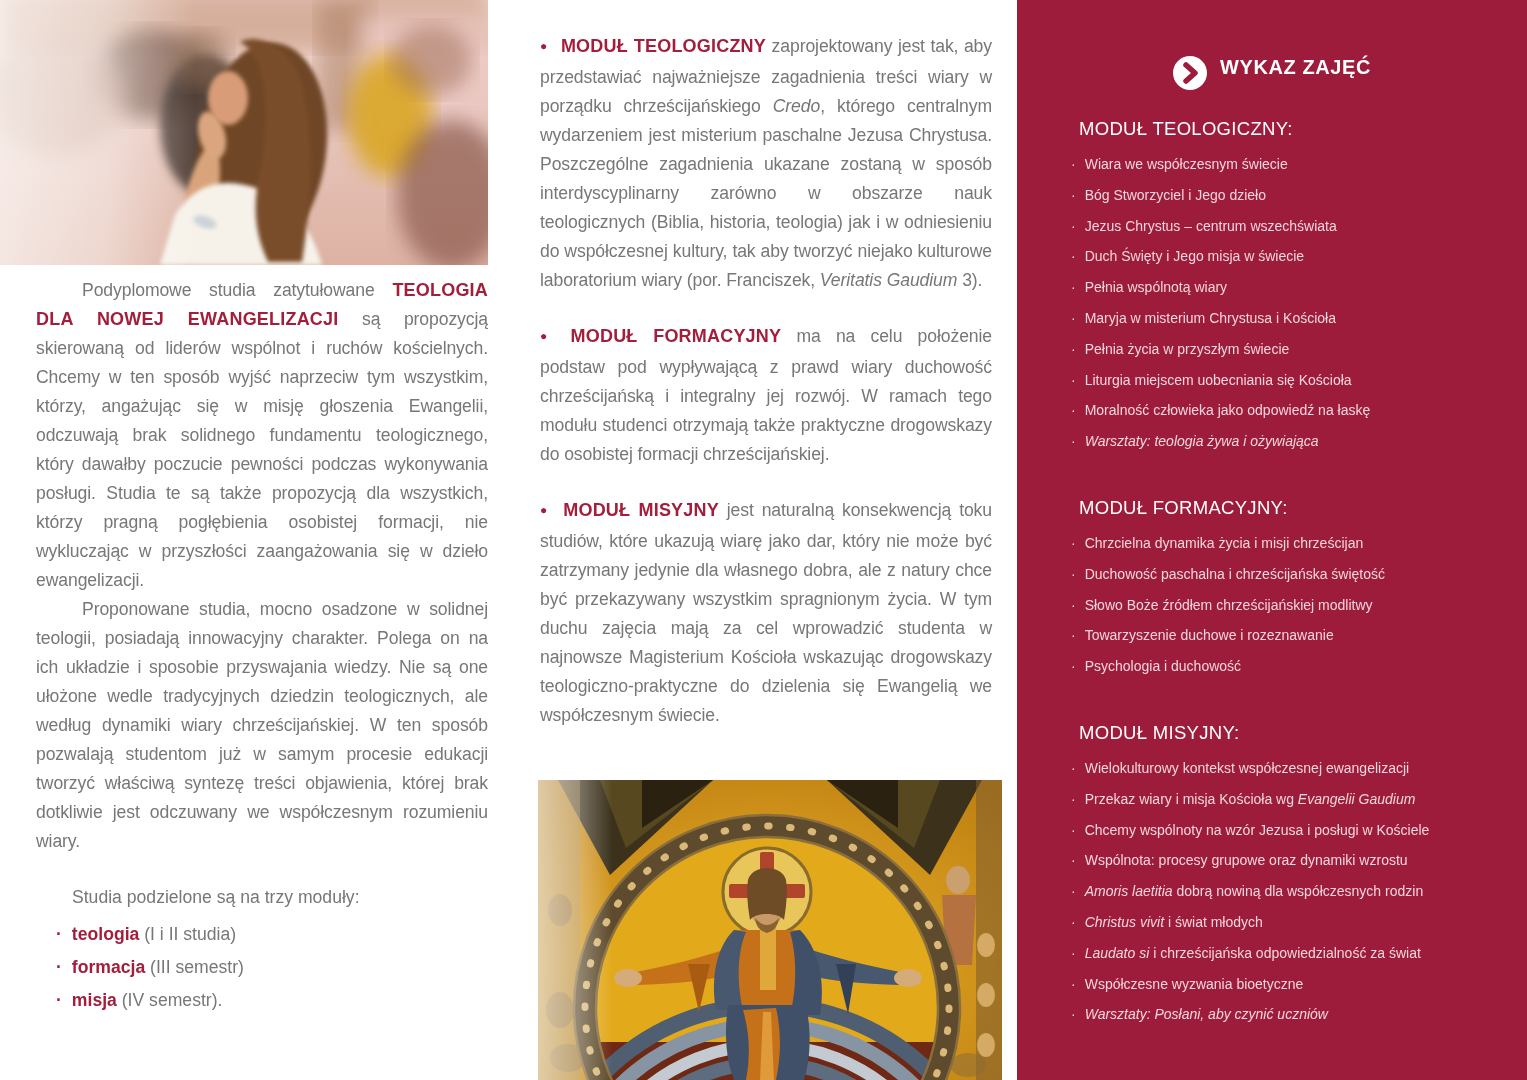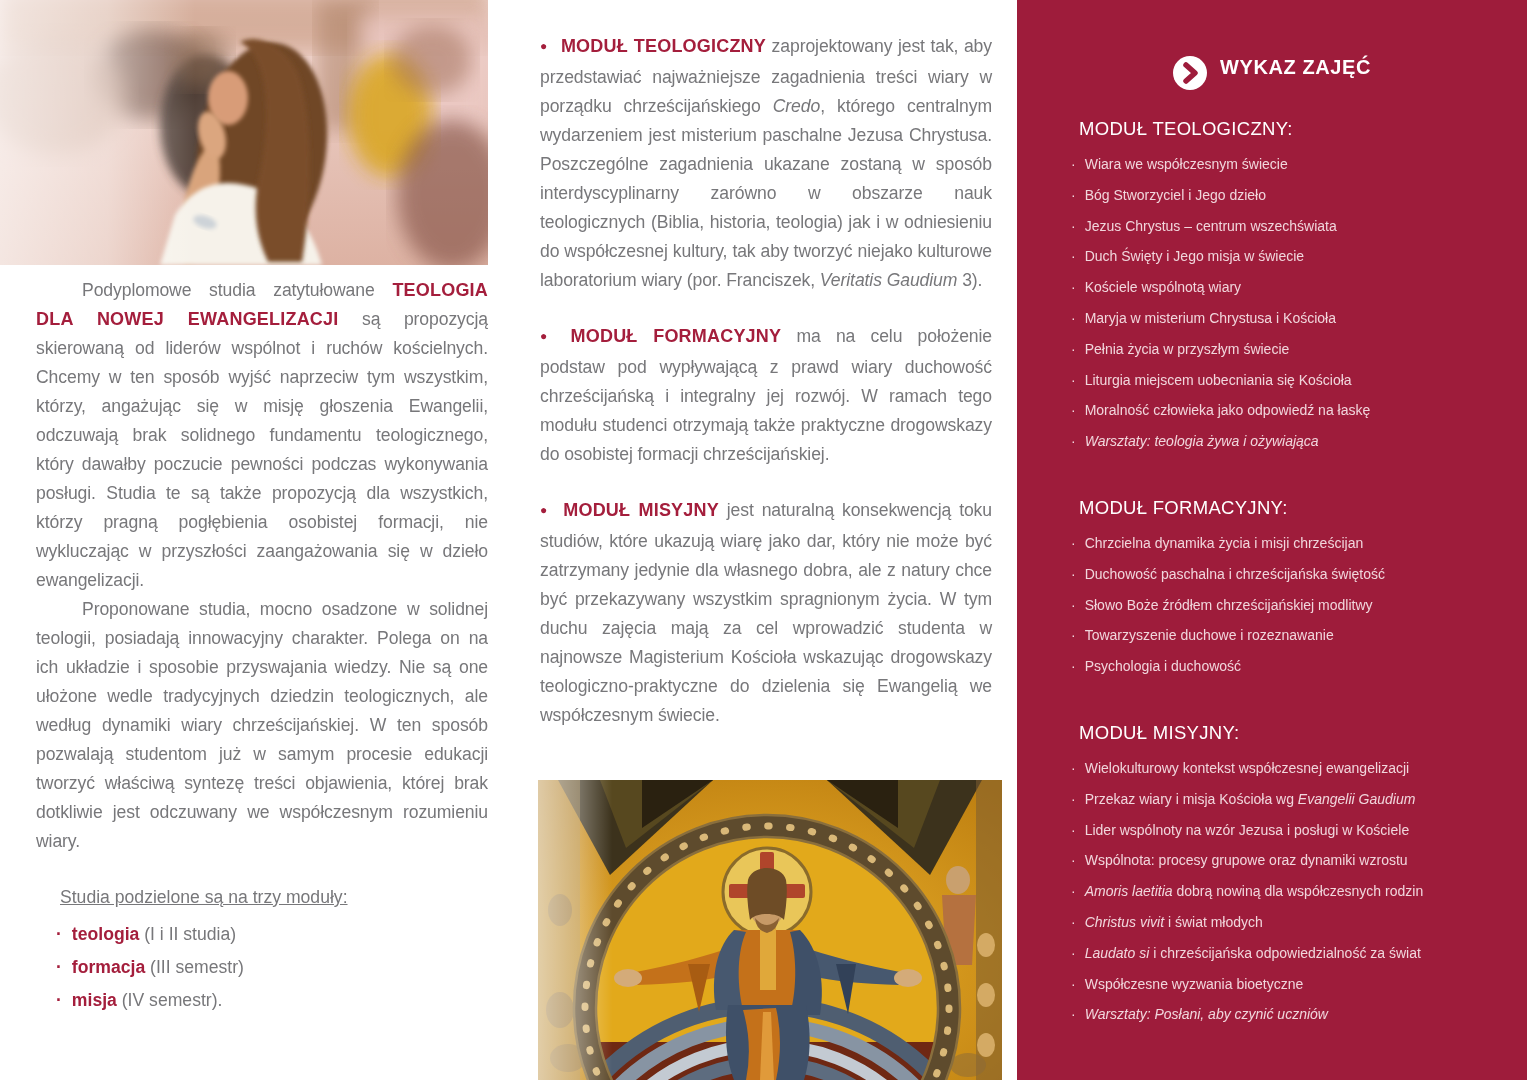--- a/index.html
+++ b/index.html
@@ -15,21 +15,21 @@
   }
   
   .photo{position:absolute;left:0;top:0;width:488px;height:265px;overflow:hidden;}
   .photo svg{display:block;width:100%;height:100%;}
   .photo::after{content:"";position:absolute;inset:0;
     background:linear-gradient(90deg,rgba(255,255,255,.68) 0%,rgba(255,255,255,.46) 22%,rgba(255,255,255,0) 40%);}
   .col-left{position:absolute;left:36px;top:276px;width:452px;}
   .para{margin:0;text-align:justify;font-size:17.6px;line-height:29px;color:var(--body);letter-spacing:-.1px;}
   .indent{text-indent:46px;}
   .modules-block{margin-top:26px;padding-left:20px;}
-  .modules-intro{margin:0 4px 6px;font-size:17.6px;line-height:30px;color:var(--body);text-decoration:underline;}
+  .modules-intro{margin:0 16px 6px;font-size:17.6px;line-height:30px;color:var(--body);}
   .modules-list{list-style:none;margin:0;padding:0;}
   .modules-list li{font-size:17.6px;line-height:33px;color:var(--body);}
   .modules-list .dot{color:var(--red);font-weight:bold;margin-right:10px;}
   .modules-list b{color:var(--red);font-weight:bold;}
   
   .col-mid{position:absolute;left:540px;top:32px;width:452px;}
   .mid-para + .mid-para{margin-top:27px;}
   .pt-bullet{color:var(--red);font-size:12px;margin-right:13px;position:relative;top:-2px;}
   .pt-title{color:var(--red);font-weight:bold;font-size:18px;letter-spacing:.2px;}
   .pt-italic{font-style:italic;}
@@ -195,21 +195,21 @@
       <span class="panel-title">WYKAZ ZAJĘĆ</span>
     </div>
     <div class="sections">
         <div class="rp-section">
           <div class="rp-heading">MODUŁ TEOLOGICZNY:</div>
           <ul class="rp-list">
             <li><span class="dot">·</span><span>Wiara we współczesnym świecie</span></li>
             <li><span class="dot">·</span><span>Bóg Stworzyciel i Jego dzieło</span></li>
             <li><span class="dot">·</span><span>Jezus Chrystus – centrum wszechświata</span></li>
             <li><span class="dot">·</span><span>Duch Święty i Jego misja w świecie</span></li>
-            <li><span class="dot">·</span><span>Kościele wspólnotą wiary</span></li>
+            <li><span class="dot">·</span><span>Pełnia wspólnotą wiary</span></li>
             <li><span class="dot">·</span><span>Maryja w misterium Chrystusa i Kościoła</span></li>
             <li><span class="dot">·</span><span>Pełnia życia w przyszłym świecie</span></li>
             <li><span class="dot">·</span><span>Liturgia miejscem uobecniania się Kościoła</span></li>
             <li><span class="dot">·</span><span>Moralność człowieka jako odpowiedź na łaskę</span></li>
             <li><span class="dot">·</span><span class="i">Warsztaty: teologia żywa i ożywiająca</span></li>
           </ul>
         </div>
         <div class="rp-section">
           <div class="rp-heading">MODUŁ FORMACYJNY:</div>
           <ul class="rp-list">
@@ -218,21 +218,21 @@
             <li><span class="dot">·</span><span>Słowo Boże źródłem chrześcijańskiej modlitwy</span></li>
             <li><span class="dot">·</span><span>Towarzyszenie duchowe i rozeznawanie</span></li>
             <li><span class="dot">·</span><span>Psychologia i duchowość</span></li>
           </ul>
         </div>
         <div class="rp-section">
           <div class="rp-heading">MODUŁ MISYJNY:</div>
           <ul class="rp-list">
             <li><span class="dot">·</span><span>Wielokulturowy kontekst współczesnej ewangelizacji</span></li>
             <li><span class="dot">·</span><span>Przekaz wiary i misja Kościoła wg </span><span class="i">Evangelii Gaudium</span></li>
-            <li><span class="dot">·</span><span>Lider wspólnoty na wzór Jezusa i posługi w Kościele</span></li>
+            <li><span class="dot">·</span><span>Chcemy wspólnoty na wzór Jezusa i posługi w Kościele</span></li>
             <li><span class="dot">·</span><span>Wspólnota: procesy grupowe oraz dynamiki wzrostu</span></li>
             <li><span class="dot">·</span><span class="i">Amoris laetitia</span><span> dobrą nowiną dla współczesnych rodzin</span></li>
             <li><span class="dot">·</span><span class="i">Christus vivit</span><span> i świat młodych</span></li>
             <li><span class="dot">·</span><span class="i">Laudato si</span><span> i chrześcijańska odpowiedzialność za świat</span></li>
             <li><span class="dot">·</span><span>Współczesne wyzwania bioetyczne</span></li>
             <li><span class="dot">·</span><span class="i">Warsztaty: Posłani, aby czynić uczniów</span></li>
           </ul>
         </div>
       </div>
   </aside>

